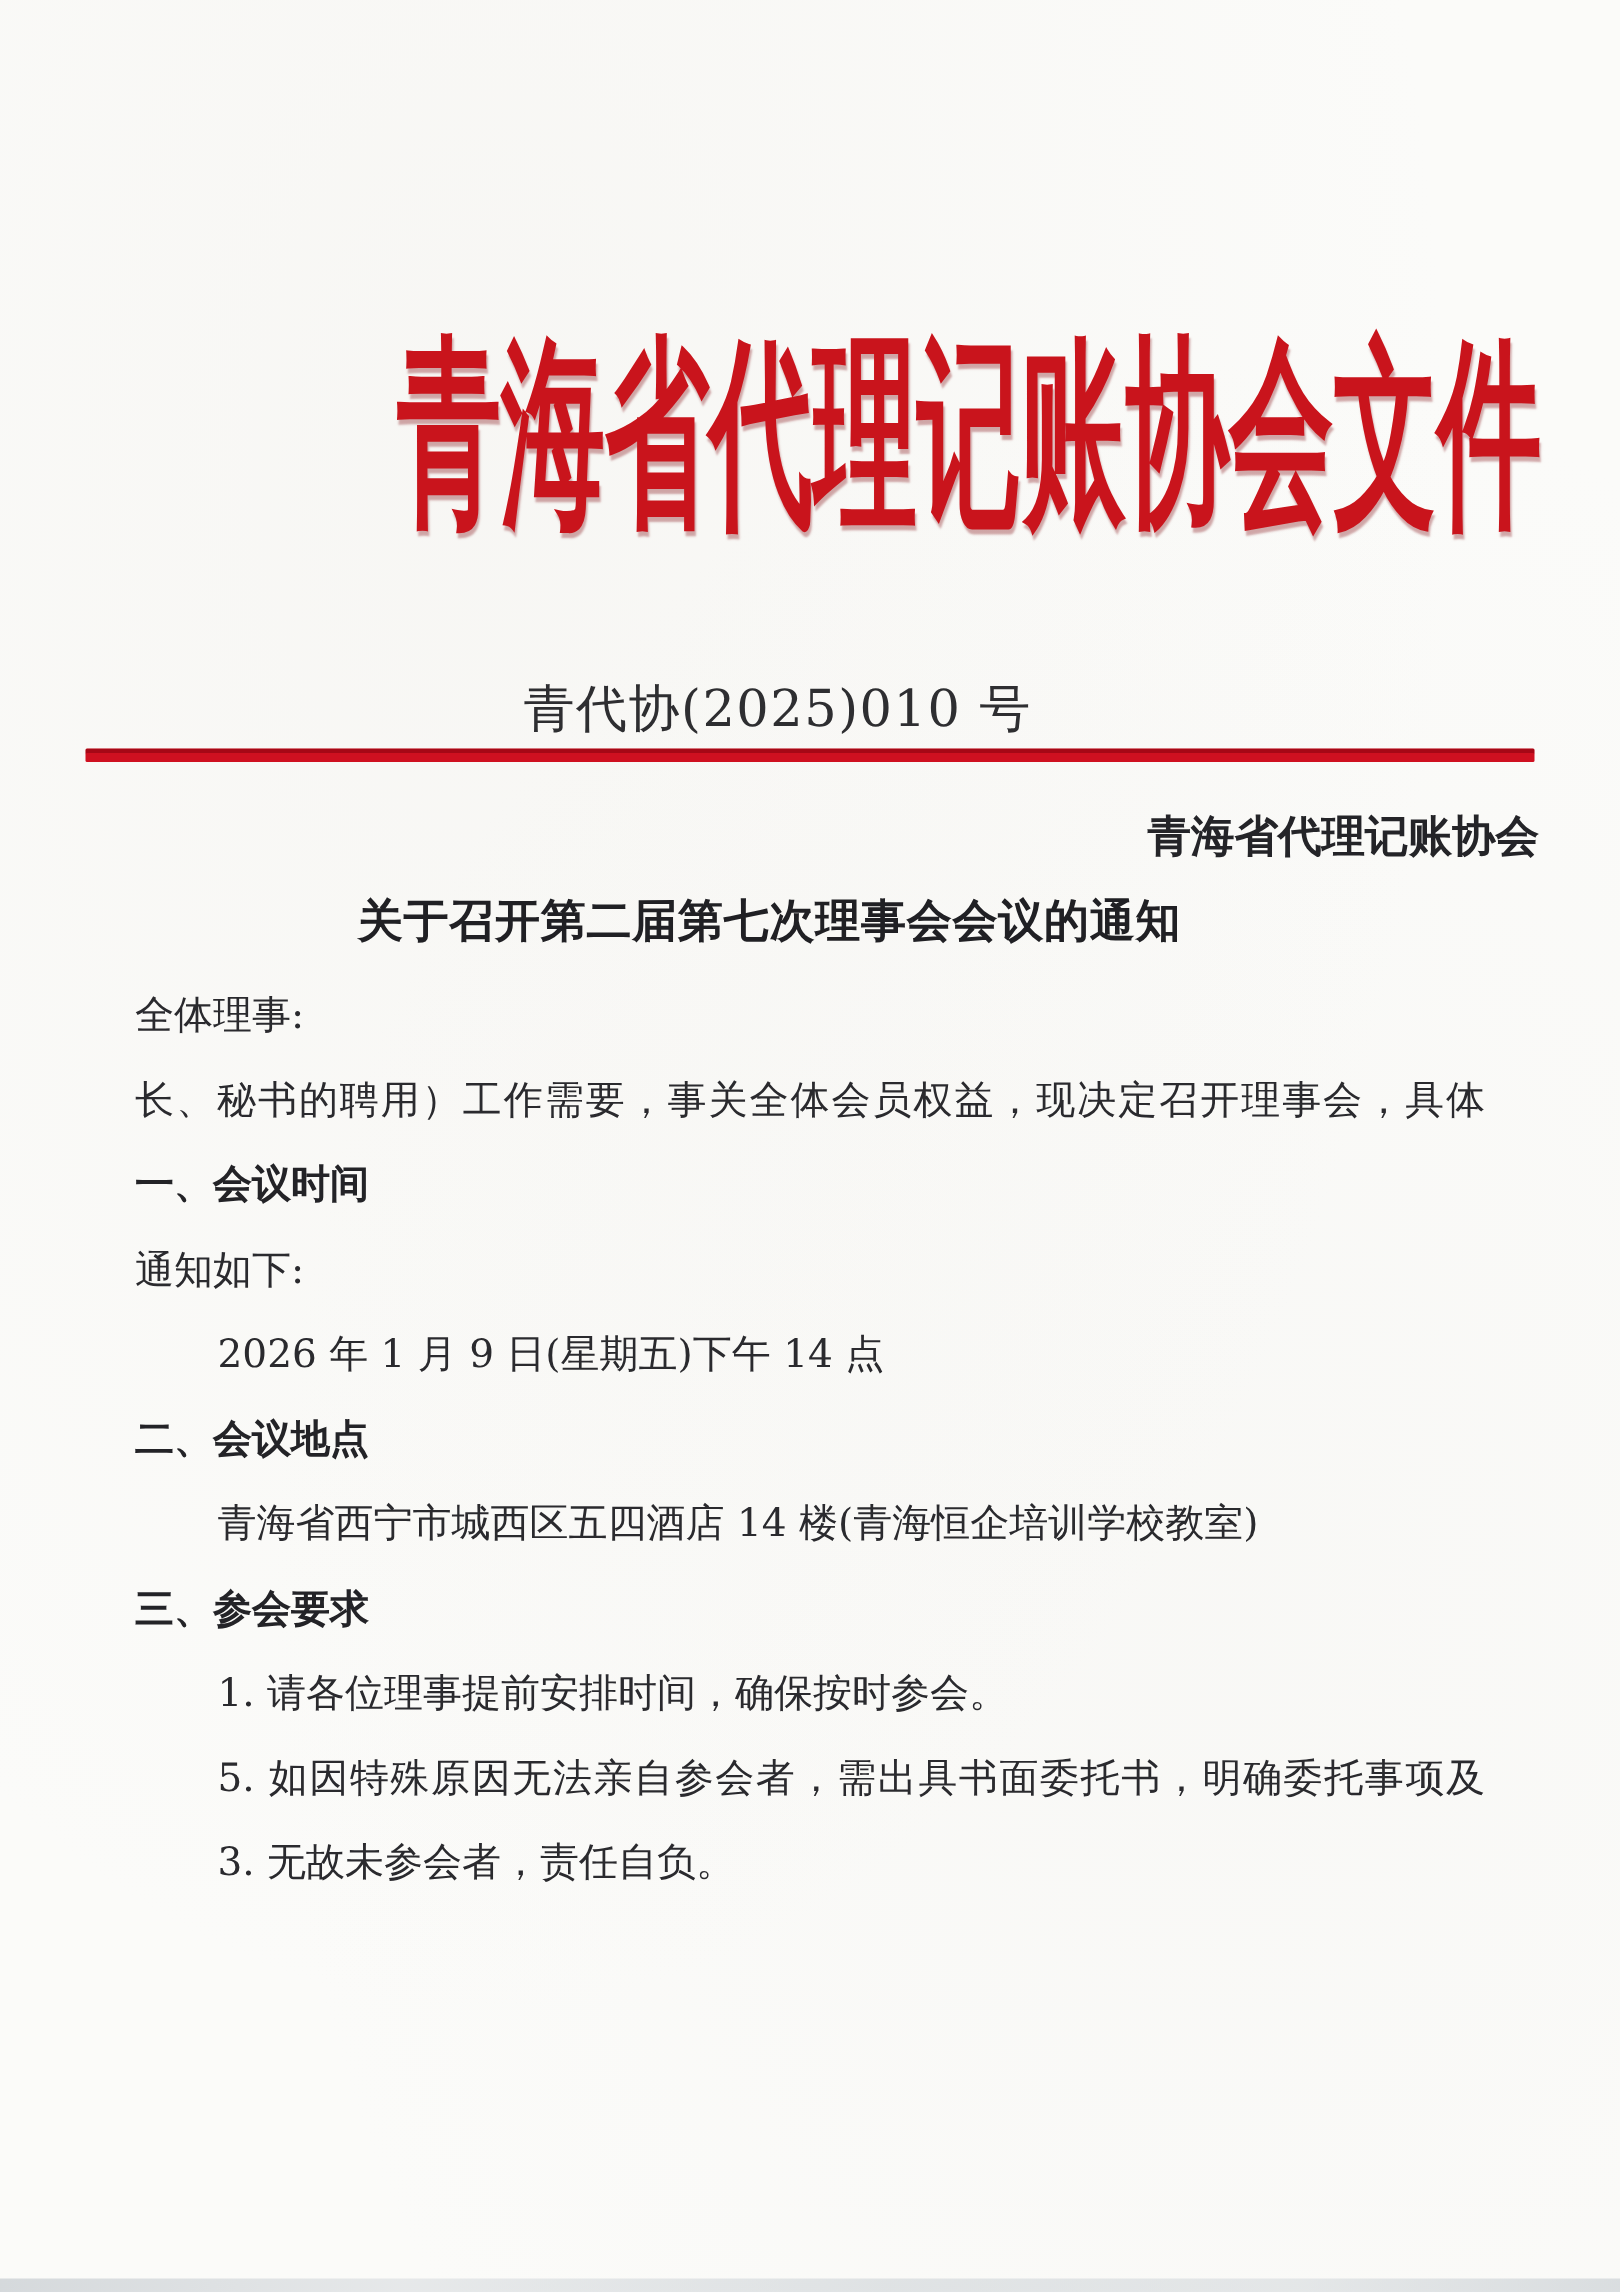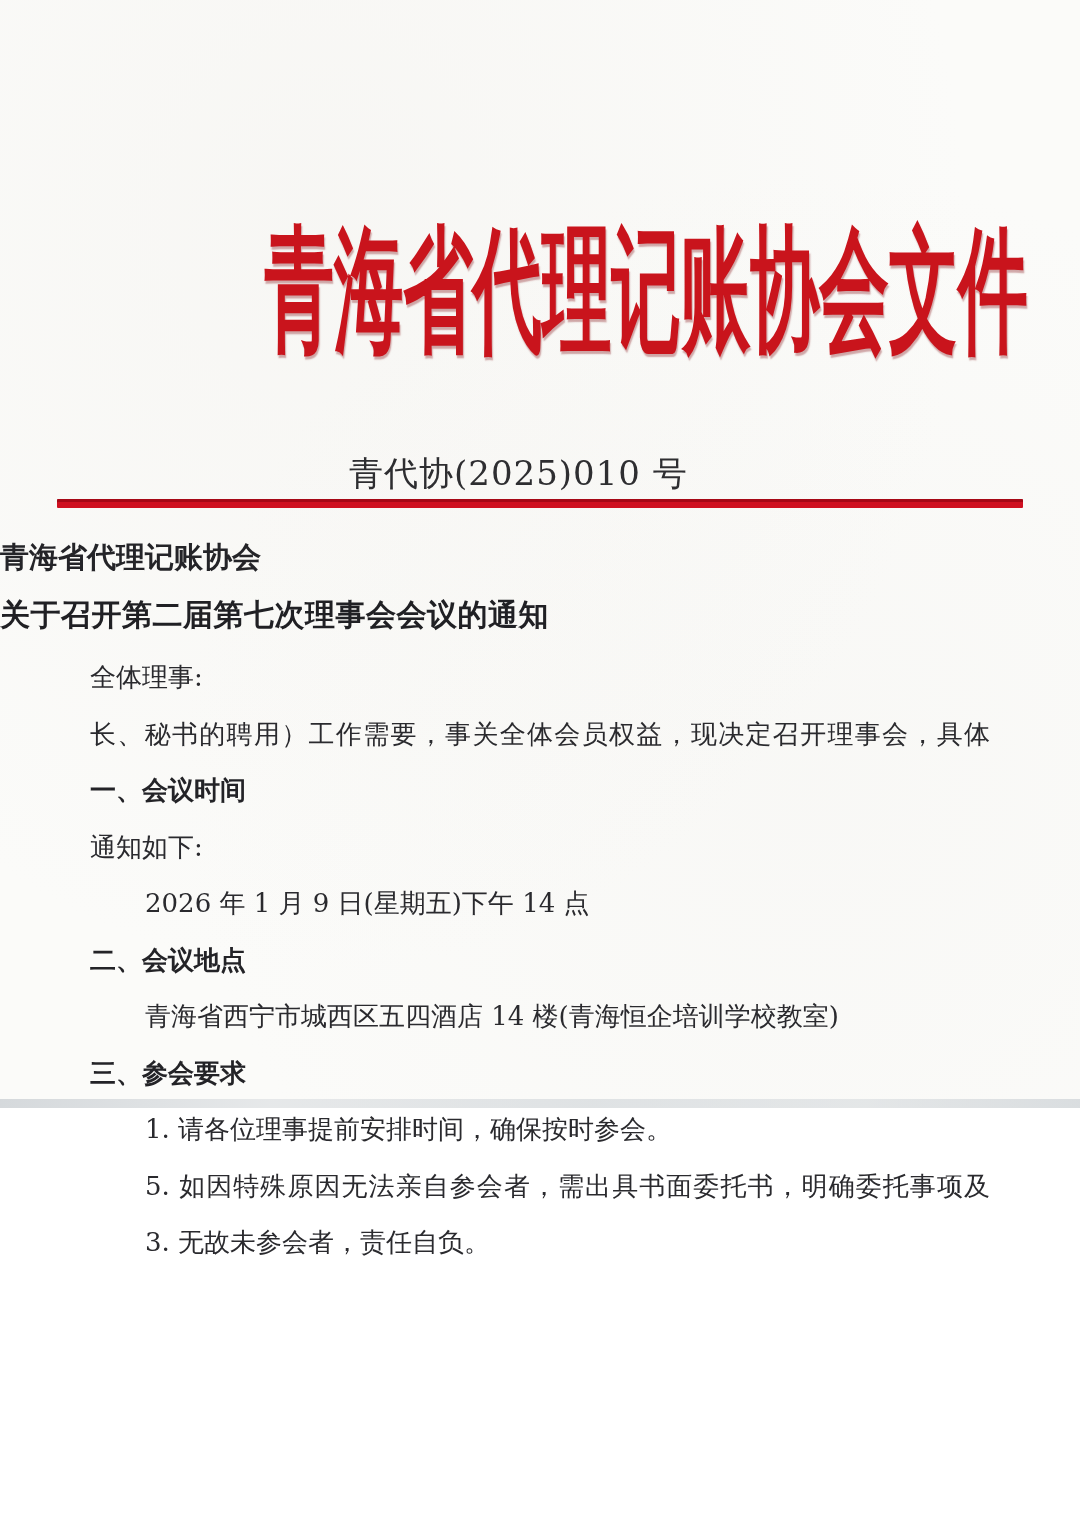--- a/index.html
+++ b/index.html
@@ -11,21 +11,21 @@
   *{margin:0;padding:0;box-sizing:border-box;}
   html,body{width:1080px;height:1528px;}
   body{
     background:#ffffff;
     font-family:"DejaVu Serif","Liberation Serif",serif;
     color:var(--ink);
     overflow:hidden;
   }
   .page{
     position:relative;
-    width:1080px;height:1108px;
+    width:1080px;height:1528px;
     background:var(--paper);
     background-image:
       radial-gradient(ellipse at 30% 20%, rgba(240,238,234,.35), rgba(0,0,0,0) 60%),
       radial-gradient(ellipse at 75% 70%, rgba(242,241,238,.3), rgba(0,0,0,0) 55%);
     padding-left: 48px;
   }
   .letterhead{
     position:absolute;
     top:219px;left:0;width:100%;
     text-align:center;
@@ -49,28 +49,29 @@
     position:absolute;
     top:499px;left:57px;
     width:966px;height:9px;
     background:var(--rule-red);
     box-shadow:inset 0 3px 0 rgba(115,0,12,.45);
     border-radius:1px;
   }
   .org-title{
     position:absolute;
     top:539px;left:0;width:95%;
-    text-align:left;
+    text-align:right;
     font-size:29px;line-height:36px;
     font-weight:700;
     color:#242428;
   }
   .notice-title{
     position:absolute;
     top:596px;left:0;width:95%;
+    text-align:center;
     font-size:30px;line-height:38px;
     font-weight:700;
     letter-spacing:.5px;
     color:#202024;
   }
   .body-text{
     position:absolute;
     top:649px;left:90px;width:900px;
     font-size:26px;
     color:var(--ink);

